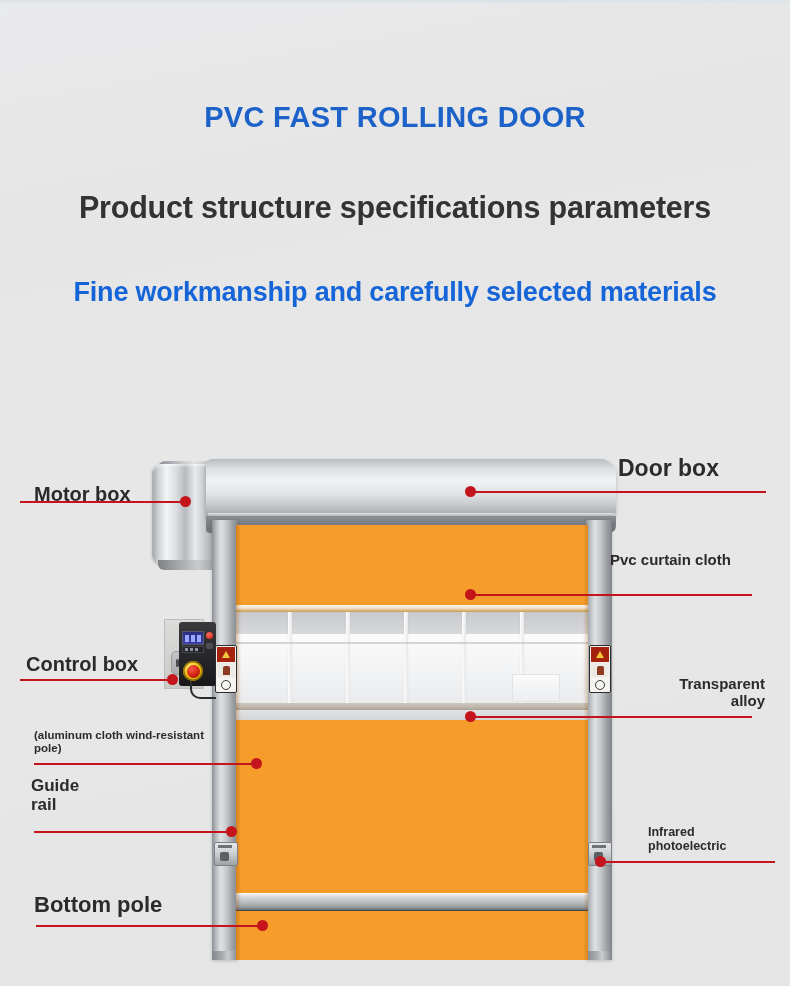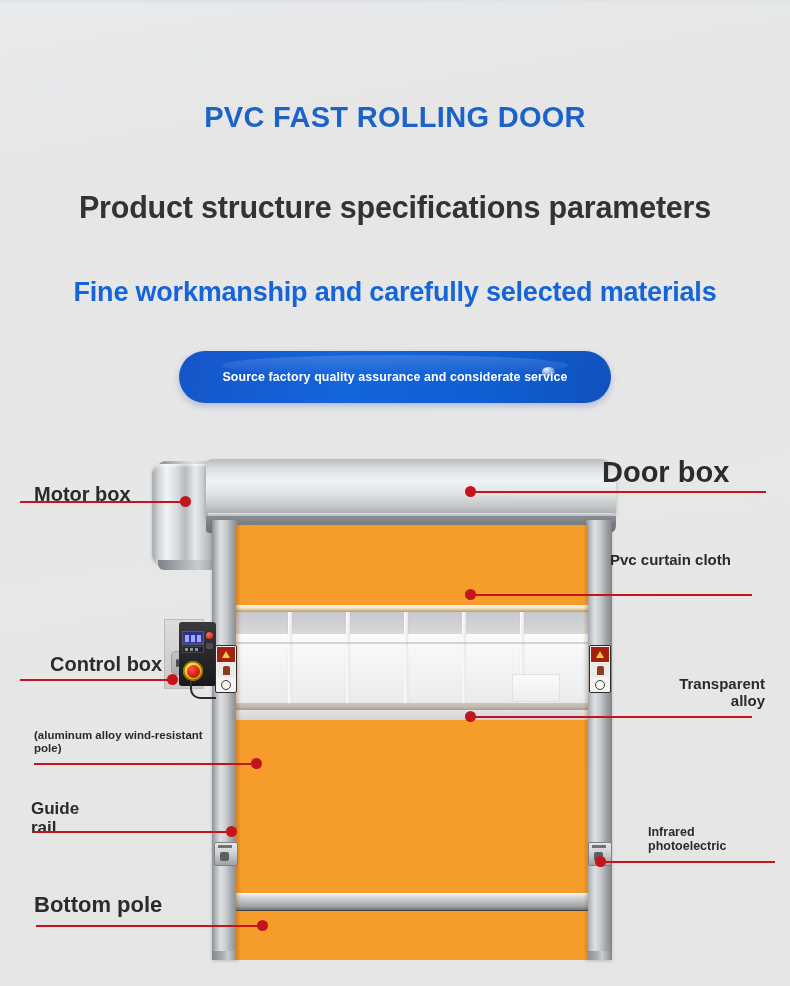--- a/index.html
+++ b/index.html
@@ -452,37 +452,37 @@
     position: absolute;
     width: 11px; height: 11px;
     border-radius: 50%;
     background: #c4151c;
   }
 
   #label-motor-box     { left: 34px;  top: 483px; font-size: 20px; }
   #line-motor-box      { left: 20px;  top: 501px; width: 165px; }
   #dot-motor-box       { left: 180px; top: 496px; }
 
-  #label-control-box   { left: 26px;  top: 653px; font-size: 20px; margin-left: 24px; }
+  #label-control-box   { left: 26px;  top: 653px; font-size: 20px; }
   #line-control-box    { left: 20px;  top: 679px; width: 152px; }
   #dot-control-box     { left: 167px; top: 674px; }
 
   #label-wind-pole     { left: 34px;  top: 729px; font-size: 11.5px; width: 180px; }
   #line-wind-pole      { left: 34px;  top: 763px; width: 222px; }
   #dot-wind-pole       { left: 251px; top: 758px; }
 
-  #label-guide-rail    { left: 31px;  top: 799px; font-size: 17px; }
+  #label-guide-rail    { left: 31px;  top: 776px; font-size: 17px; }
   #line-guide-rail     { left: 34px;  top: 831px; width: 197px; }
   #dot-guide-rail      { left: 226px; top: 826px; }
 
   #label-bottom-beam   { left: 34px;  top: 893px; font-size: 22px; }
   #line-bottom-beam    { left: 36px;  top: 925px; width: 226px; }
   #dot-bottom-beam     { left: 257px; top: 920px; }
 
-  #label-door-box      { left: 602px; top: 456px; font-size: 29px; }
+  #label-door-box      { left: 618px; top: 456px; font-size: 23px; }
   #line-door-box       { left: 470px; top: 491px; width: 296px; }
   #dot-door-box        { left: 465px; top: 486px; }
 
   #label-pvc-curtain   { left: 610px; top: 552px; font-size: 15px; }
   #line-pvc-curtain    { left: 470px; top: 594px; width: 282px; }
   #dot-pvc-curtain     { left: 465px; top: 589px; }
 
   #label-transparent   { left: 655px; top: 676px; font-size: 15px; text-align: right; width: 110px; }
   #line-transparent    { left: 470px; top: 716px; width: 282px; }
   #dot-transparent     { left: 465px; top: 711px; }
@@ -495,26 +495,20 @@
 <body>
 
 <div id="page">
 
   <div class="hdr" id="title-sub">Product structure specifications parameters</div>
 
   <div class="hdr" id="title-main">PVC FAST ROLLING DOOR</div>
 
   <div class="hdr" id="title-tag">Fine workmanship and carefully selected materials</div>
 
-  <div id="cta-wrap">
-    <button id="cta-button">
-      <span id="cta-label">Source factory quality assurance and considerate service</span>
-    </button>
-    <span id="cta-gloss"></span>
-  </div>
 
   <div id="product">
 
     <div id="motor-box-top"></div>
     <div id="motor-box"></div>
     <div id="motor-box-bottom"></div>
 
     <div id="door-box"></div>
     <div id="door-box-lip"></div>
     <div id="door-box-skirt"></div>
@@ -599,21 +593,21 @@
   </div>
 
   <div class="callout-label" id="label-motor-box">Motor box</div>
   <div class="leader-line" id="line-motor-box"></div>
   <div class="leader-dot" id="dot-motor-box"></div>
 
   <div class="callout-label" id="label-control-box">Control box</div>
   <div class="leader-line" id="line-control-box"></div>
   <div class="leader-dot" id="dot-control-box"></div>
 
-  <div class="callout-label" id="label-wind-pole">(aluminum alloy wind-resistant pole)</div>
+  <div class="callout-label" id="label-wind-pole">(aluminum cloth wind-resistant pole)</div>
   <div class="leader-line" id="line-wind-pole"></div>
   <div class="leader-dot" id="dot-wind-pole"></div>
 
   <div class="callout-label" id="label-guide-rail">Guide
 rail</div>
   <div class="leader-line" id="line-guide-rail"></div>
   <div class="leader-dot" id="dot-guide-rail"></div>
 
   <div class="callout-label" id="label-bottom-beam">Bottom pole</div>
   <div class="leader-line" id="line-bottom-beam"></div>

